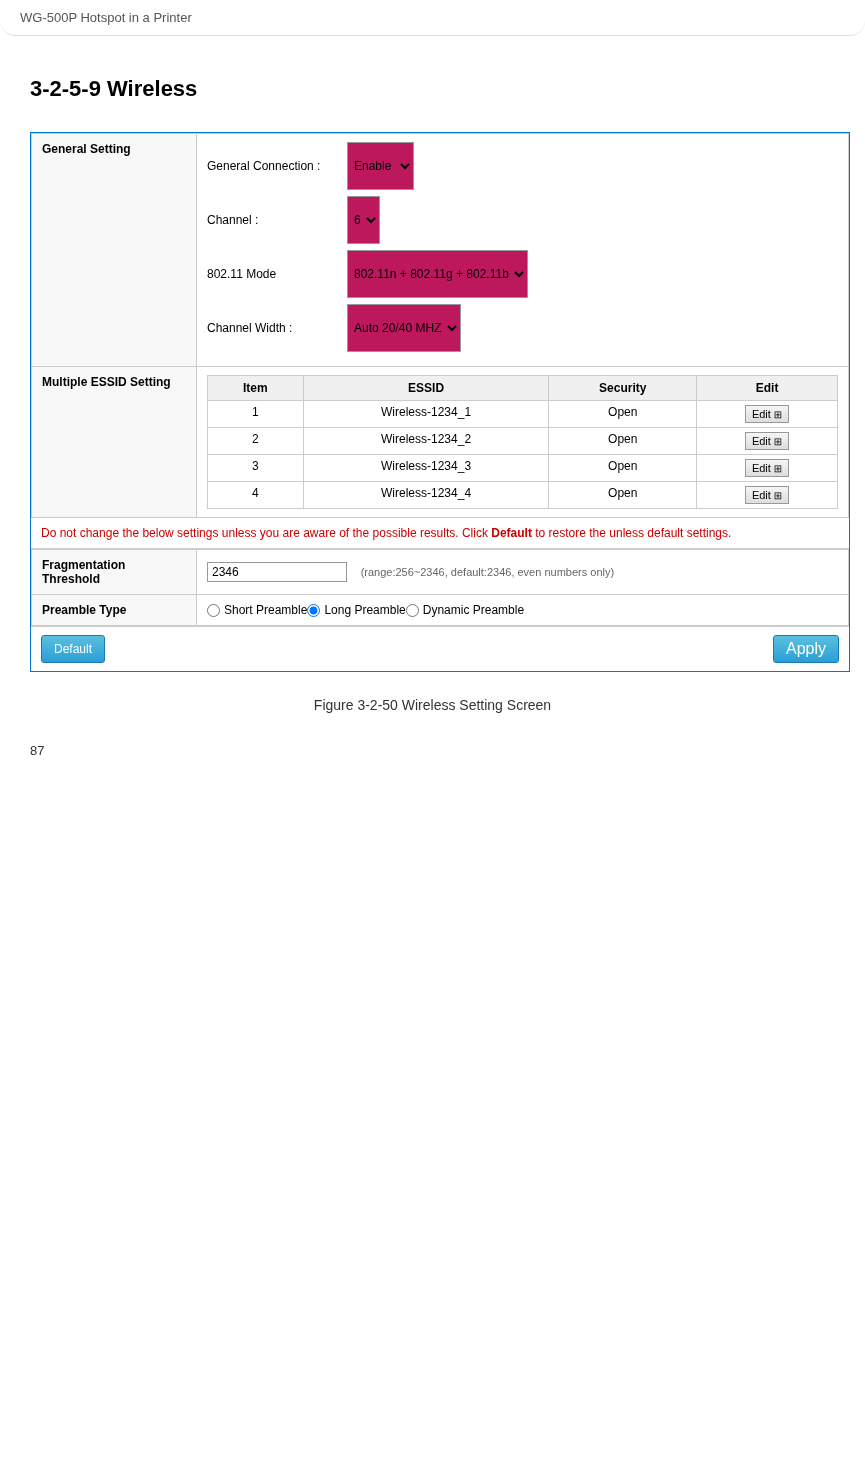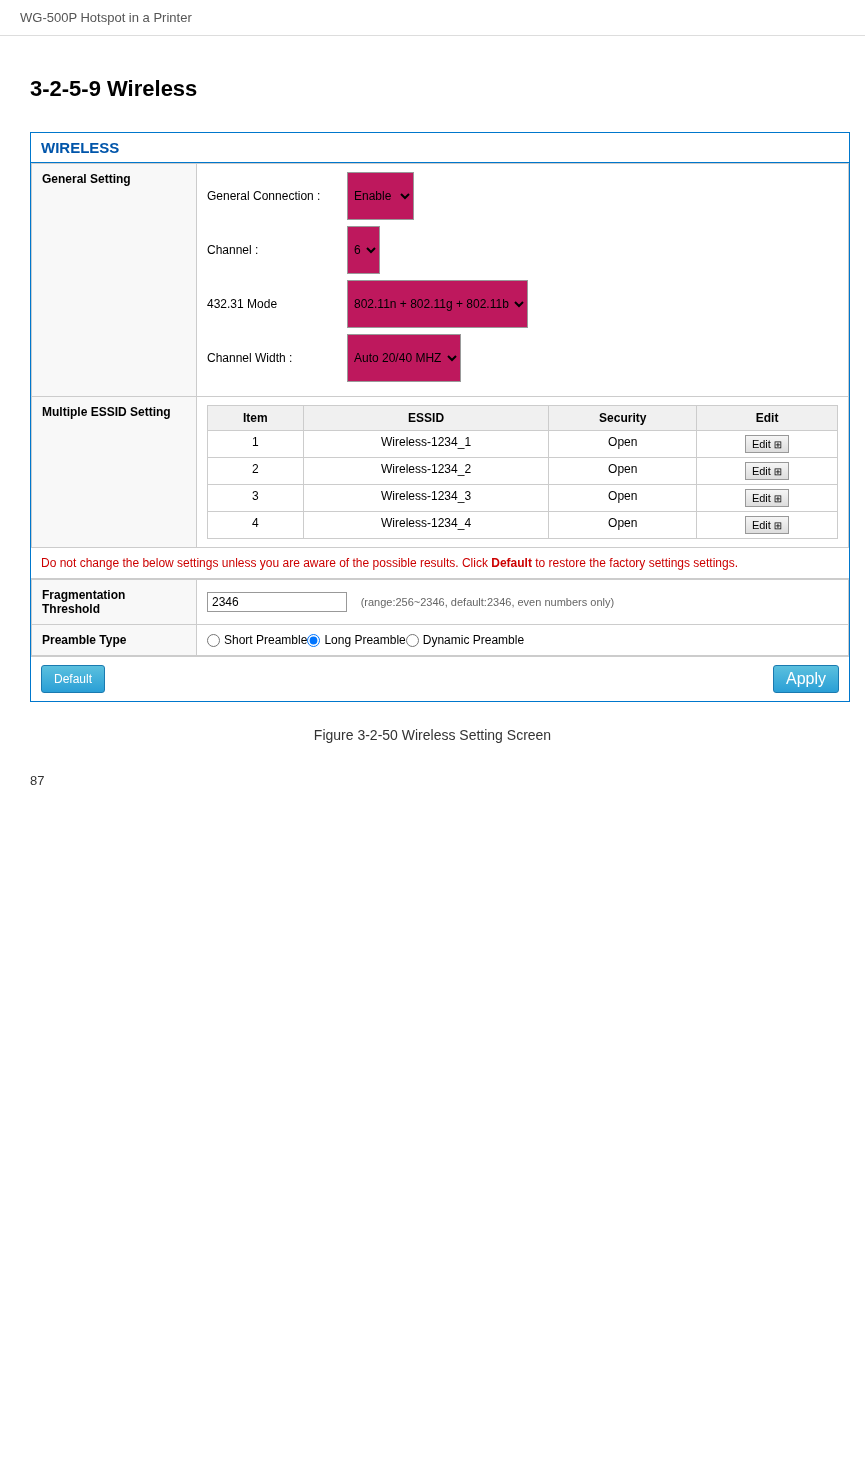--- a/index.html
+++ b/index.html
@@ -9,20 +9,21 @@
       background: #fff;
       color: #000;
       width: 865px;
       min-height: 1483px;
     }
     .page-header {
       padding: 10px 20px;
       font-size: 13px;
       color: #555;
       border-bottom: 1px solid #ddd;
+      border-radius: 15px;
     }
     .main-content {
       padding: 20px 30px;
     }
     .section-title {
       font-size: 22px;
       font-weight: bold;
       margin-bottom: 30px;
       margin-top: 20px;
     }
@@ -179,21 +180,20 @@
 <div class="page-header">
   <span>WG-500P Hotspot in a Printer</span>
 </div>
 
 <div class="main-content">
 
   <div class="section-title">3-2-5-9  Wireless</div>
 
   <div class="wireless-box">
 
-    <div class="wireless-header">WIRELESS</div>
 
     <table class="settings-table">
 
       <tbody>
           <tr>
         <td class="label-cell">General Setting</td>
         <td>
           <div class="form-row">
             <span class="form-label">General Connection :</span>
             <select>
@@ -201,21 +201,21 @@
               <option>Disable</option>
             </select>
           </div>
           <div class="form-row">
             <span class="form-label">Channel :</span>
             <select>
               <option>6</option>
             </select>
           </div>
           <div class="form-row">
-            <span class="form-label">432.31 Mode</span>
+            <span class="form-label">802.11 Mode</span>
             <select>
               <option>802.11n + 802.11g + 802.11b</option>
               <option>802.11g + 802.11b</option>
               <option>802.11b only</option>
             </select>
           </div>
           <div class="form-row">
             <span class="form-label">Channel Width :</span>
             <select>
               <option>Auto 20/40 MHZ</option>
@@ -283,21 +283,21 @@
                 </td>
               </tr>
             </tbody>
           </table>
         </td>
       </tr>
     </tbody>
       </table>
 
     <div class="warning-text">
-      <span>Do not change the below settings unless you are aware of the possible results. Click </span><strong>Default</strong><span> to restore the factory settings settings.</span>
+      <span>Do not change the below settings unless you are aware of the possible results. Click </span><strong>Default</strong><span> to restore the unless default settings.</span>
     </div>
 
     <table class="settings-table">
       <tbody>
       <tr class="threshold-row">
         <td class="label-cell">Fragmentation Threshold</td>
         <td>
           <input type="text" class="threshold-input" value="2346" style="">
           <span class="hint-text">(range:256~2346, default:2346, even numbers only)</span>
         </td>

